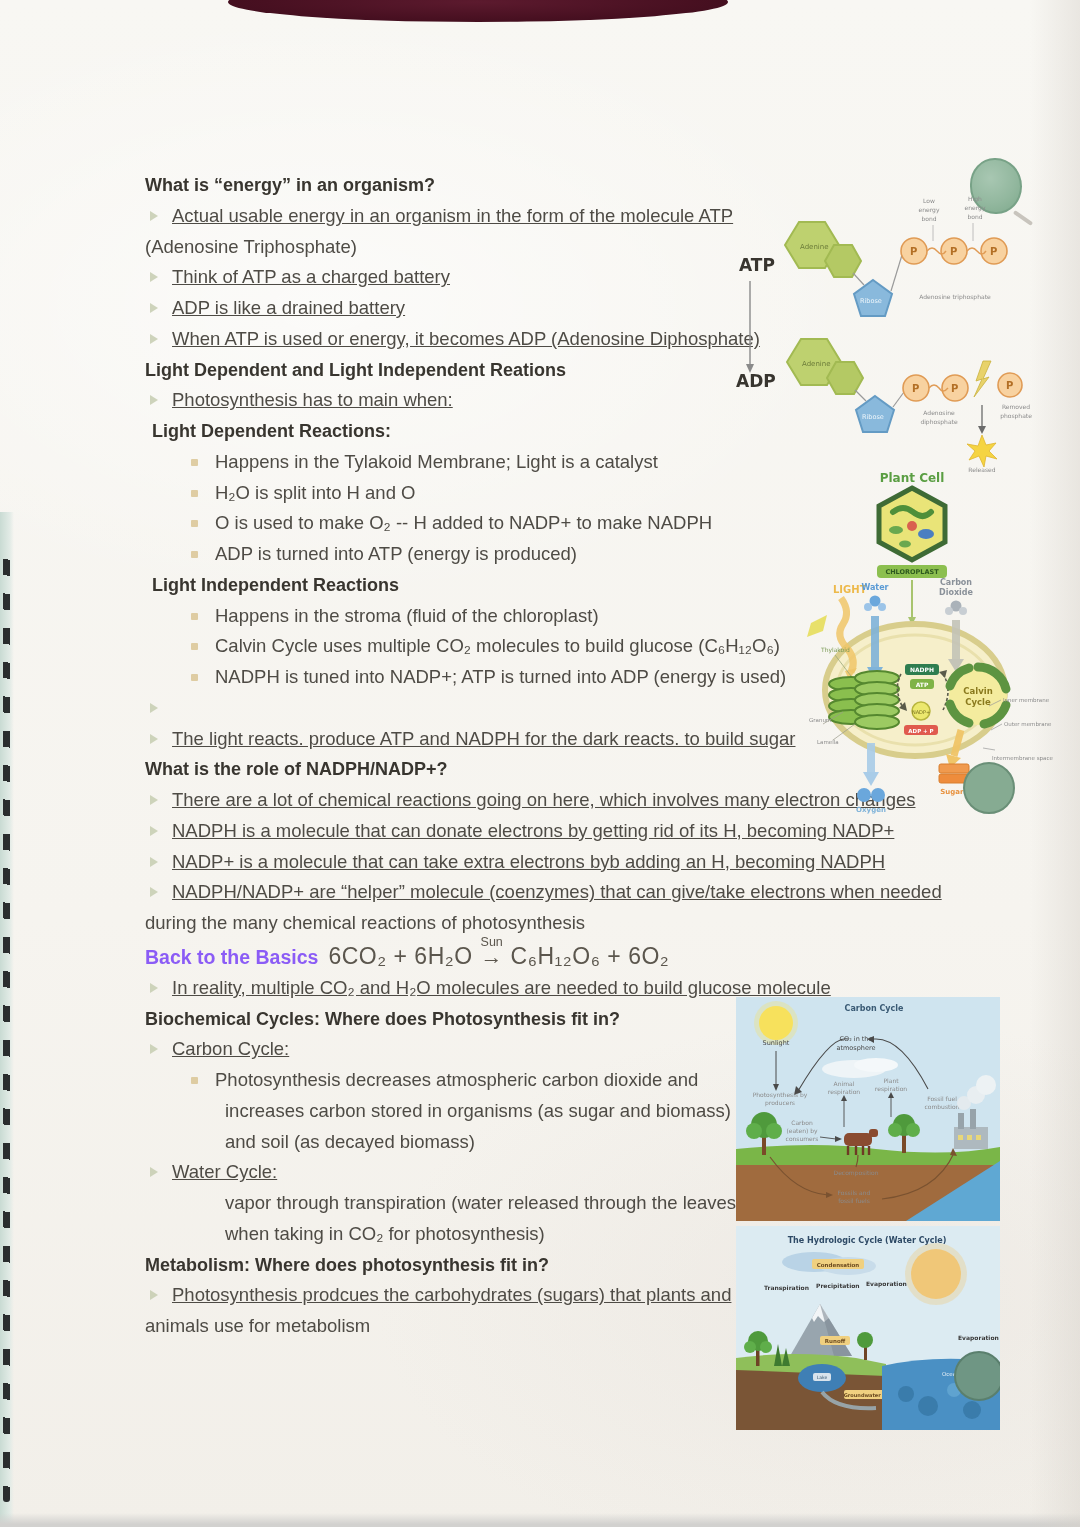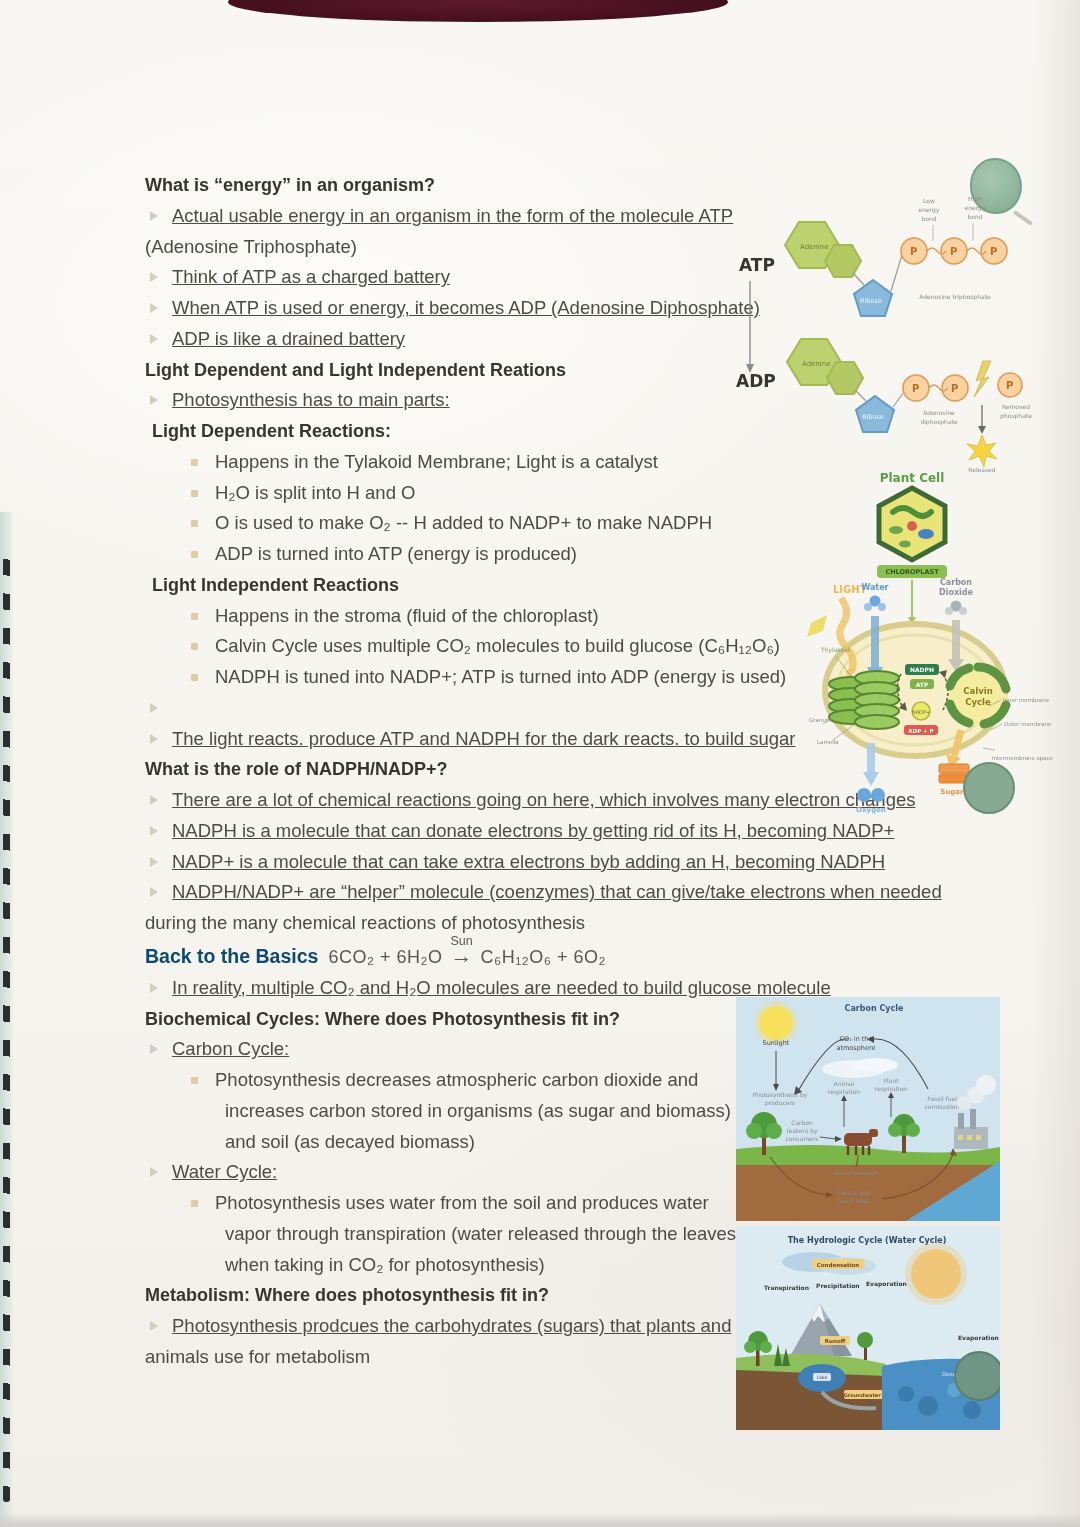--- a/index.html
+++ b/index.html
@@ -35,22 +35,22 @@
   .line.h1 .txt,.line.h2 .txt{font-weight:700;color:#38352f;font-size:18px;}
   .line.h2{padding-left:7px;}
   .line.b1{padding-left:27px;text-decoration:underline;}
   .line.b2{padding-left:70px;}
   .line.cont2{padding-left:80px;}
   .mk{position:absolute;display:block;}
   .mk1{left:5px;top:10px;width:0;height:0;border-left:8px solid #c6ccb0;
     border-top:5px solid transparent;border-bottom:5px solid transparent;opacity:.85;}
   .mk2{left:46px;top:12px;width:7px;height:7px;background:#d8c28e;border-radius:1px;opacity:.8;}
   .line.formula{height:34px;line-height:34px;}
-  .fx-label{font-weight:700;color:#0c4a6e;font-size:19.5px;margin-right:10px;}
-  .fx-t{font-size:18px;color:#5b564d;letter-spacing:.5px;}
+  .fx-label{font-weight:700;color:#8b5cf6;font-size:19.5px;margin-right:10px;}
+  .fx-t{font-size:23px;color:#5b564d;letter-spacing:.5px;}
   .fx-arr{display:inline-block;position:relative;margin:0 8px;}
   .fx-arr b{font-size:22px;color:#5b564d;}
   .fx-sun{position:absolute;top:-15px;left:0;font-size:12.5px;color:#5b564d;font-style:normal;text-align:right;}
 
   
   .fig{position:absolute;}
   svg{font-family:"DejaVu Sans","Liberation Sans",sans-serif;display:block;}
   .s55{font-size:5.5px;fill:#8b8b8b;}
   .s6{font-size:6px;fill:#8b8b8b;}
   .s65{font-size:6.5px;fill:#4a4a4a;}
@@ -67,24 +67,24 @@
 <div class="right-shade"></div>
 <div class="sticker" style="left:970px;top:158px;width:48px;height:52px;">
     <div class="slash"></div>
   </div>
 
 <div class="notes">
     <div class="line h1"><span class="txt">What is “energy” in an organism?</span></div>
     <div class="line b1"><span class="mk mk1"></span><span class="txt">Actual usable energy in an organism in the form of the molecule ATP</span></div>
     <div class="line cont0"><span class="txt">(Adenosine Triphosphate)</span></div>
     <div class="line b1"><span class="mk mk1"></span><span class="txt">Think of ATP as a charged battery</span></div>
+    <div class="line b1"><span class="mk mk1"></span><span class="txt">ADP is like a drained battery</span></div>
     <div class="line b1"><span class="mk mk1"></span><span class="txt">When ATP is used or energy, it becomes ADP (Adenosine Diphosphate)</span></div>
-    <div class="line b1"><span class="mk mk1"></span><span class="txt">ADP is like a drained battery</span></div>
     <div class="line h1"><span class="txt">Light Dependent and Light Independent Reations</span></div>
-    <div class="line b1"><span class="mk mk1"></span><span class="txt">Photosynthesis has to main parts:</span></div>
+    <div class="line b1"><span class="mk mk1"></span><span class="txt">Photosynthesis has to main when:</span></div>
     <div class="line h2"><span class="txt">Light Dependent Reactions:</span></div>
     <div class="line b2"><span class="mk mk2"></span><span class="txt">Happens in the Tylakoid Membrane; Light is a catalyst</span></div>
     <div class="line b2"><span class="mk mk2"></span><span class="txt">H₂O is split into H and O</span></div>
     <div class="line b2"><span class="mk mk2"></span><span class="txt">O is used to make O₂ --  H added to NADP+ to make NADPH</span></div>
     <div class="line b2"><span class="mk mk2"></span><span class="txt">ADP is turned into ATP (energy is produced)</span></div>
     <div class="line h2"><span class="txt">Light Independent Reactions</span></div>
     <div class="line b2"><span class="mk mk2"></span><span class="txt">Happens in the stroma (fluid of the chloroplast)</span></div>
     <div class="line b2"><span class="mk mk2"></span><span class="txt">Calvin Cycle uses multiple CO₂ molecules to build glucose (C₆H₁₂O₆)</span></div>
     <div class="line b2"><span class="mk mk2"></span><span class="txt">NADPH is tuned into NADP+; ATP is turned into ADP (energy is used)</span></div>
     <div class="line b1"><span class="mk mk1"></span></div>
@@ -96,21 +96,20 @@
     <div class="line b1"><span class="mk mk1"></span><span class="txt">NADPH/NADP+ are “helper” molecule (coenzymes) that can give/take electrons when needed</span></div>
     <div class="line cont0"><span class="txt">during the many chemical reactions of photosynthesis</span></div>
     <div class="line formula"><span class="fx-label">Back to the Basics</span><span class="fx"><span class="fx-t">6CO₂ + 6H₂O</span><span class="fx-arr"><i class="fx-sun">Sun</i><b>→</b></span><span class="fx-t">C₆H₁₂O₆ + 6O₂</span></span></div>
     <div class="line b1"><span class="mk mk1"></span><span class="txt">In reality, multiple CO₂ and H₂O molecules are needed to build glucose molecule</span></div>
     <div class="line h1"><span class="txt">Biochemical Cycles: Where does Photosynthesis fit in?</span></div>
     <div class="line b1"><span class="mk mk1"></span><span class="txt">Carbon Cycle:</span></div>
     <div class="line b2"><span class="mk mk2"></span><span class="txt">Photosynthesis decreases atmospheric carbon dioxide and</span></div>
     <div class="line cont2"><span class="txt">increases carbon stored in organisms (as sugar and biomass)</span></div>
     <div class="line cont2"><span class="txt">and soil (as decayed biomass)</span></div>
     <div class="line b1"><span class="mk mk1"></span><span class="txt">Water Cycle:</span></div>
-    <div class="line b2"><span class="mk mk2"></span><span class="txt">Photosynthesis uses water from the soil and produces water</span></div>
     <div class="line cont2"><span class="txt">vapor through transpiration (water released through the leaves</span></div>
     <div class="line cont2"><span class="txt">when taking in CO₂ for photosynthesis)</span></div>
     <div class="line h1"><span class="txt">Metabolism: Where does photosynthesis fit in?</span></div>
     <div class="line b1"><span class="mk mk1"></span><span class="txt">Photosynthesis prodcues the carbohydrates (sugars) that plants and</span></div>
     <div class="line cont0"><span class="txt">animals use for metabolism</span></div>
   </div>
 
 <div class="fig" style="left:733px;top:193px;width:335px;height:280px;">
 <svg width="335" height="280" viewBox="0 0 335 280">
   <text class="big" x="6" y="78">ATP</text>

